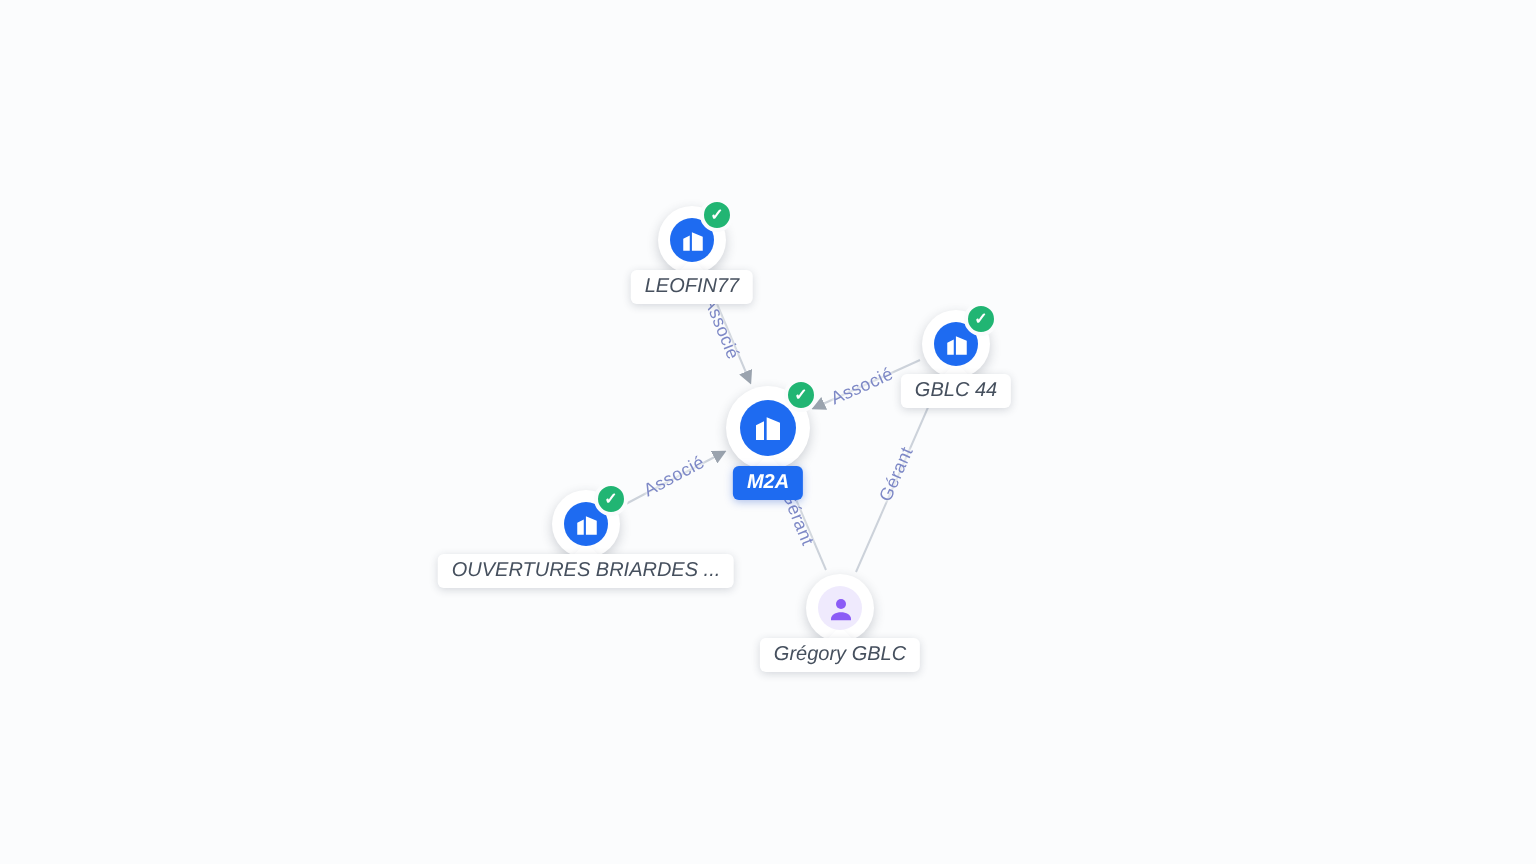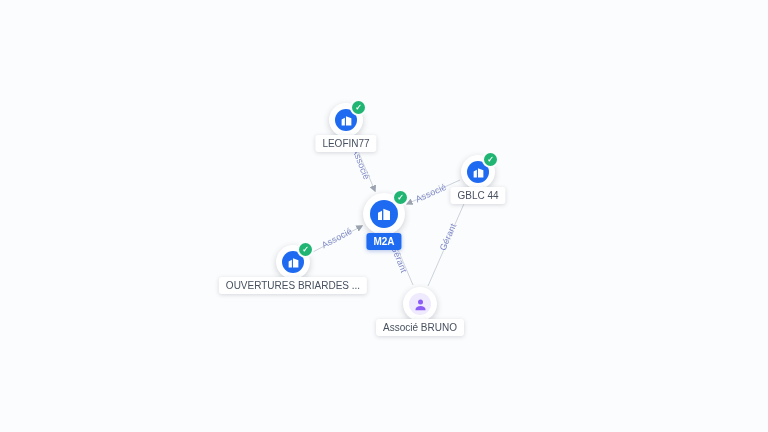--- a/index.html
+++ b/index.html
@@ -48,20 +48,21 @@
     font-size:8px;line-height:13px;text-align:center;
     border:2px solid #fbfcfd;font-weight:bold;
   }
   .node-label{
     position:absolute;left:0;transform:translateX(-50%);
     top:15px;white-space:nowrap;
     background:#ffffff;color:#46505e;
     font-size:10px;padding:3px 7px;border-radius:3px;
     box-shadow:0 1px 4px rgba(40,50,70,.18);
     cursor:pointer;
+    font-style:italic;
   }
   .node.central .node-label{
     top:19px;background:#1e6bf1;color:#ffffff;font-weight:bold;
     box-shadow:0 1px 4px rgba(30,80,200,.35);
   }
 </style>
 </head>
 <body>
 
 <div id="canvas">
@@ -135,16 +136,16 @@
 
   <div class="node" style="left:420px;top:304px;">
     <div class="pin">
       <div class="pin-inner person">
         <svg viewBox="0 0 24 24" width="15" height="15" fill="#8b5cf6">
             <circle cx="12" cy="8" r="4"></circle>
             <path d="M4 20c0-3.6 3.8-5.5 8-5.5s8 1.9 8 5.5v1H4v-1z"></path>
           </svg>
       </div>
     </div>
-    <div class="node-label">Associé BRUNO</div>
+    <div class="node-label">Grégory GBLC</div>
   </div>
 
 </div>
 
 </body></html>

